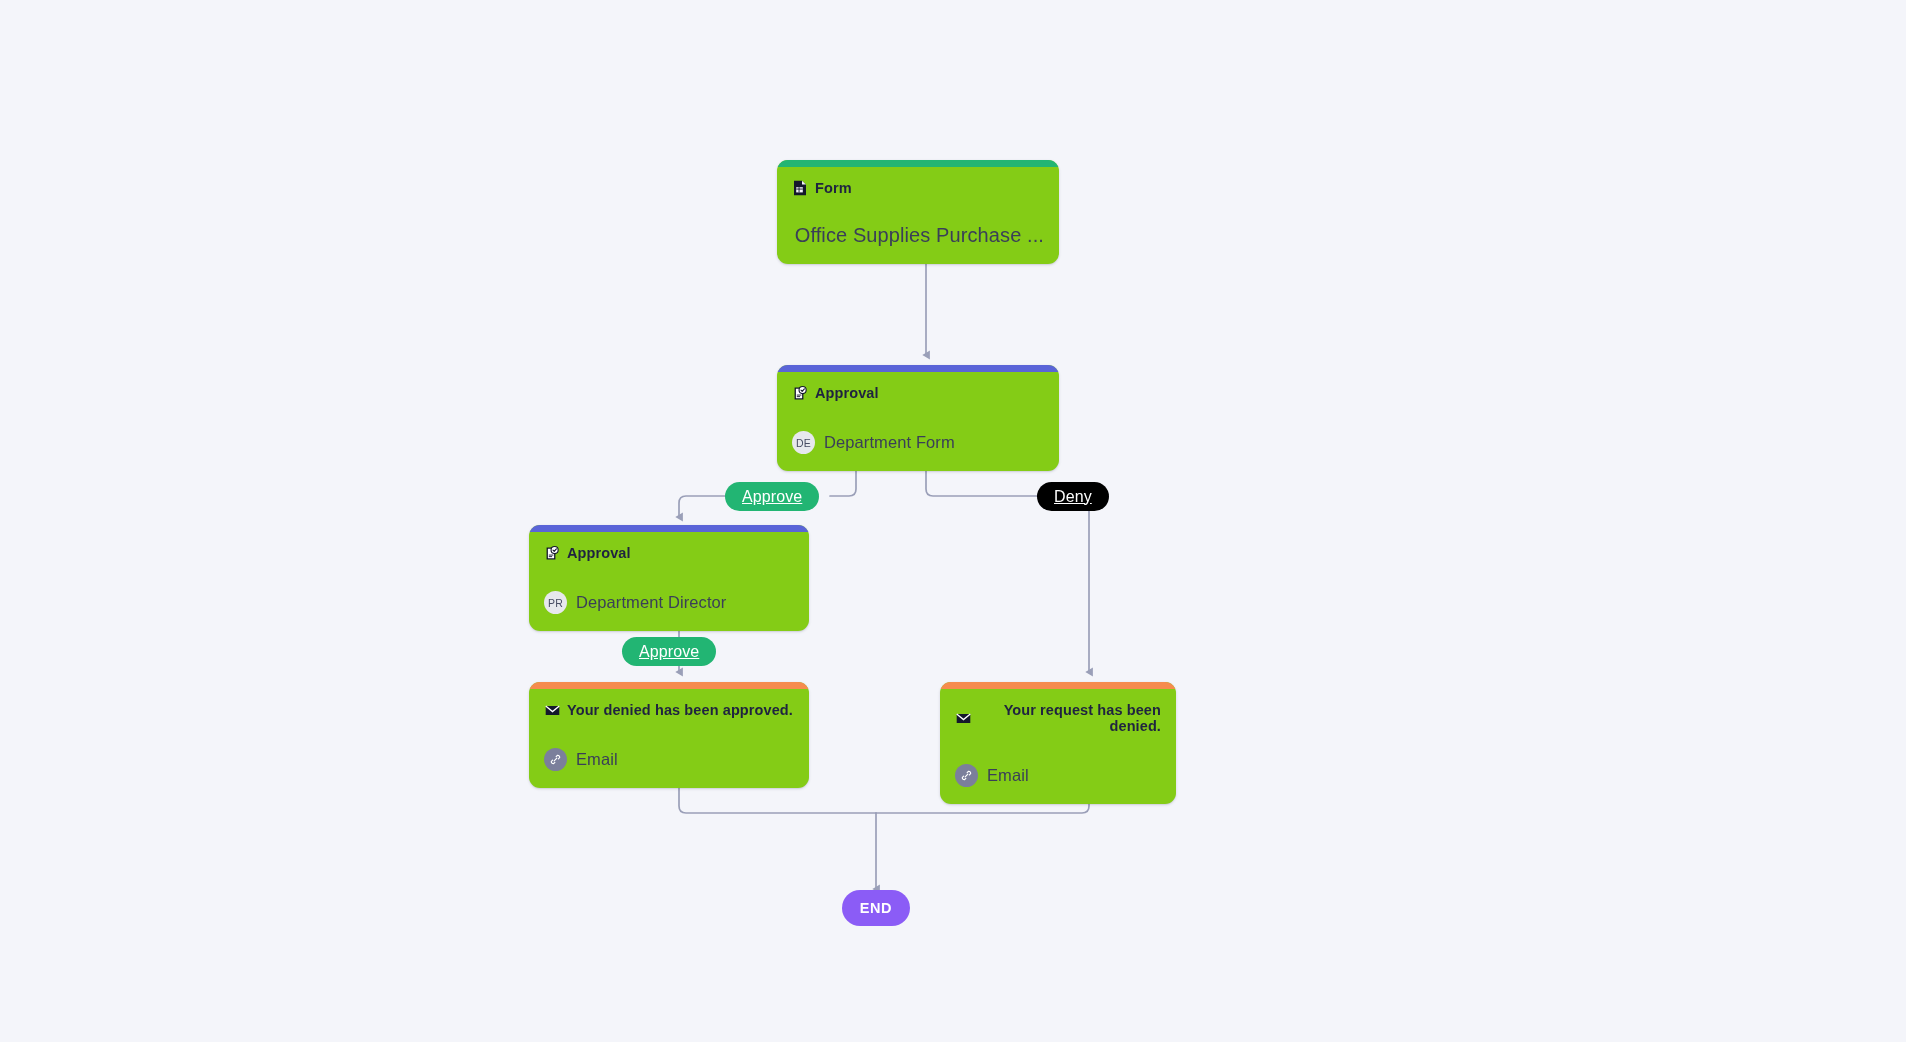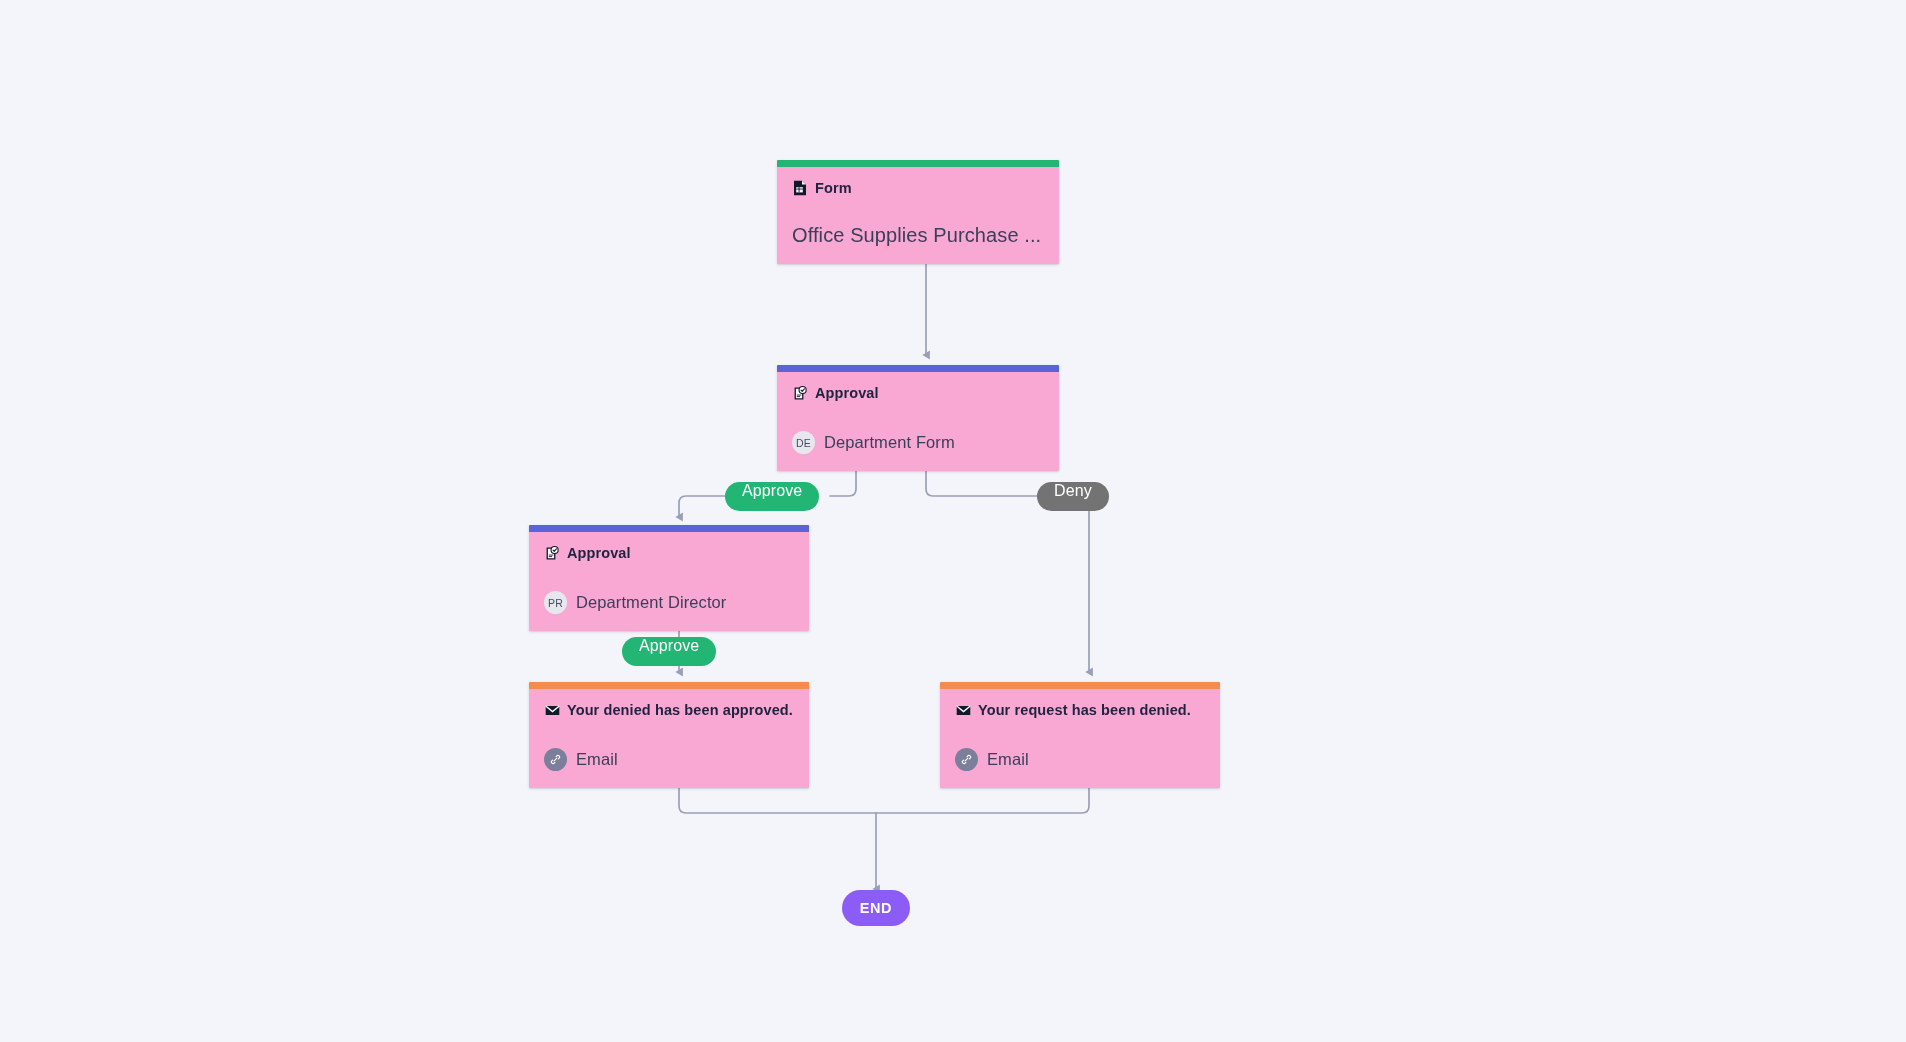--- a/index.html
+++ b/index.html
@@ -25,25 +25,26 @@
     left: 0;
     top: 0;
     width: 1906px;
     height: 1042px;
     pointer-events: none;
   }
 
   
   .node {
     position: absolute;
-    background: #f9a8d4;
-    border-radius: 1px;
+    background: #84cc16;
+    border-radius: 11px;
     box-shadow: 0 1px 3px rgba(28, 32, 64, 0.14), 0 1px 1px rgba(28, 32, 64, 0.06);
     overflow: hidden;
     box-sizing: border-box;
+    text-align: right;
   }
   .node-bar {
     height: 7px;
     width: 100%;
   }
   .node-body {
     padding: 13px 15px 17px 15px;
   }
 
   .node-head {
@@ -105,29 +106,31 @@
     display: flex;
     align-items: center;
     justify-content: center;
     flex: 0 0 23px;
   }
 
   
   .pill {
     position: absolute;
     display: flex;
+    align-items: center;
     justify-content: center;
     height: 29px;
     padding: 0 17px;
     border-radius: 15px;
     color: #ffffff;
     font-size: 16px;
     white-space: nowrap;
     letter-spacing: 0.1px;
     box-sizing: border-box;
+    text-decoration: underline;
   }
 
   
   .endnode {
     position: absolute;
     display: flex;
     align-items: center;
     justify-content: center;
     width: 68px;
     height: 36px;
@@ -209,21 +212,21 @@
         <span class="avatar">DE</span>
         <span>Department Form</span>
       </div>
     </div>
   </div>
 
   <div class="pill" style="left:725px; top:482px; background:#22b573;">
     <span>Approve</span>
   </div>
 
-  <div class="pill" style="left:1037px; top:482px; background:#737373;">
+  <div class="pill" style="left:1037px; top:482px; background:#000000;">
     <span>Deny</span>
   </div>
 
   <div class="node" style="left:529px; top:525px; width:280px;">
     <div class="node-bar" style="background:#5a64d8;"></div>
     <div class="node-body">
       <div class="node-head">
         <span class="glyph">
           <svg width="15" height="16" viewBox="0 0 15 16" xmlns="http://www.w3.org/2000/svg">
             <path d="M1.6,2.4 L10.4,2.4 L10.4,14.6 L1.6,14.6 Z" fill="#15182c"></path>
@@ -266,21 +269,21 @@
             <path d="M5.6,8.4 L8.4,5.6" stroke="#ffffff" stroke-width="1.25" stroke-linecap="round"></path>
             <path d="M7.7,3.9 L9.1,2.5 A2.2,2.2 0 0 1 11.5,4.9 L10.1,6.3" fill="none" stroke="#ffffff" stroke-width="1.25" stroke-linecap="round"></path>
             <path d="M6.3,10.1 L4.9,11.5 A2.2,2.2 0 0 1 2.5,9.1 L3.9,7.7" fill="none" stroke="#ffffff" stroke-width="1.25" stroke-linecap="round"></path>
           </svg>
         </span>
         <span>Email</span>
       </div>
     </div>
   </div>
 
-  <div class="node" style="left:940px; top:682px; width:280px;">
+  <div class="node" style="left:940px; top:682px; width:236px;">
     <div class="node-bar" style="background:#f68b4e;"></div>
     <div class="node-body">
       <div class="node-head">
         <span class="glyph">
           <svg width="15" height="11" viewBox="0 0 15 11" xmlns="http://www.w3.org/2000/svg">
             <path d="M0.7,1 L14.3,1 L14.3,10 L0.7,10 Z" fill="#15182c"></path>
             <path d="M0.7,1 L7.5,6.6 L14.3,1" fill="none" stroke="#ffffff" stroke-width="1.3"></path>
           </svg>
         </span>
         <span>Your request has been denied.</span>

